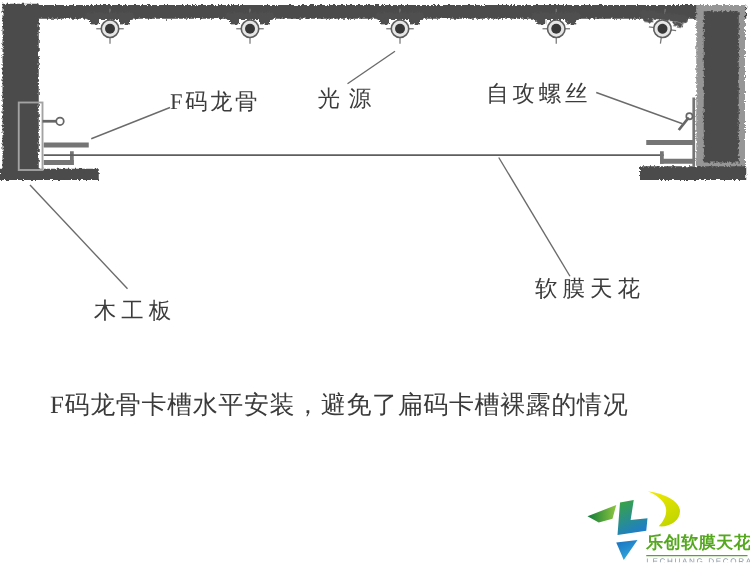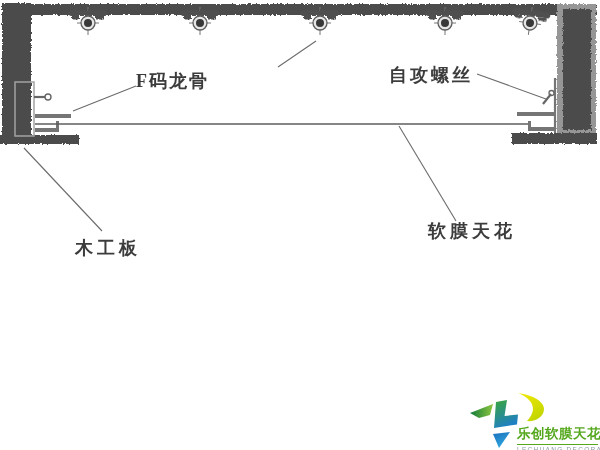--- a/index.html
+++ b/index.html
@@ -4,21 +4,20 @@
 <style>
   html,body{margin:0;padding:0;background:#fff;}
   .canvas{
     position:relative;width:600px;height:450px;background:#ffffff;overflow:hidden;
     font-family:"Liberation Serif","DejaVu Serif",serif;
   }
   .diagram-svg{position:absolute;left:0;top:0;}
   .lbl{
     position:absolute;color:#3c3c3c;font-size:18px;white-space:nowrap;
     font-family:"Liberation Serif","DejaVu Serif",serif;
-    font-weight:bold;
   }
   .lbl-fkeel{left:136px;top:69px;letter-spacing:2px;}
   .lbl-light{left:254px;top:67px;letter-spacing:7px;}
   .lbl-screw{left:389px;top:63px;letter-spacing:3px;text-align:center;}
   .lbl-film{left:428px;top:219px;letter-spacing:4px;}
   .lbl-wood{left:75px;top:236px;letter-spacing:4px;}
   .caption{
     position:absolute;left:40px;top:308px;color:#3a3a3a;font-size:20px;
     line-height:33px;letter-spacing:0.5px;
   }
@@ -98,25 +97,27 @@
     <g stroke="#6b6b6b" stroke-width="1.1">
       <line x1="73" y1="111" x2="136" y2="86"></line>
       <line x1="278" y1="67" x2="316" y2="41"></line>
       <line x1="477" y1="74" x2="546" y2="99"></line>
       <line x1="399" y1="126" x2="456" y2="221"></line>
       <line x1="24" y1="148" x2="102" y2="231"></line>
     </g>
   </svg>
 
   <div class="lbl lbl-fkeel">F码龙骨</div>
+  <div class="lbl lbl-light">光源</div>
   <div class="lbl lbl-screw">自攻螺丝</div>
   <div class="lbl lbl-wood">木工板</div>
   <div class="lbl lbl-film">软膜天花</div>
 
   <div class="caption">
+    <div>F码龙骨卡槽水平安装，避免了扁码卡槽裸露的情况</div>
   </div>
 
   <div class="logo">
     <svg class="logo-icon" width="110" height="65" viewBox="0 0 110 65">
       <defs>
         <linearGradient id="lg-left" x1="0" y1="0" x2="1" y2="0">
           <stop offset="0" stop-color="#0e7a3a"></stop>
             <stop offset="1" stop-color="#8ec63f"></stop>
         </linearGradient>
         <linearGradient id="lg-top" x1="0" y1="0" x2="0.6" y2="1">

